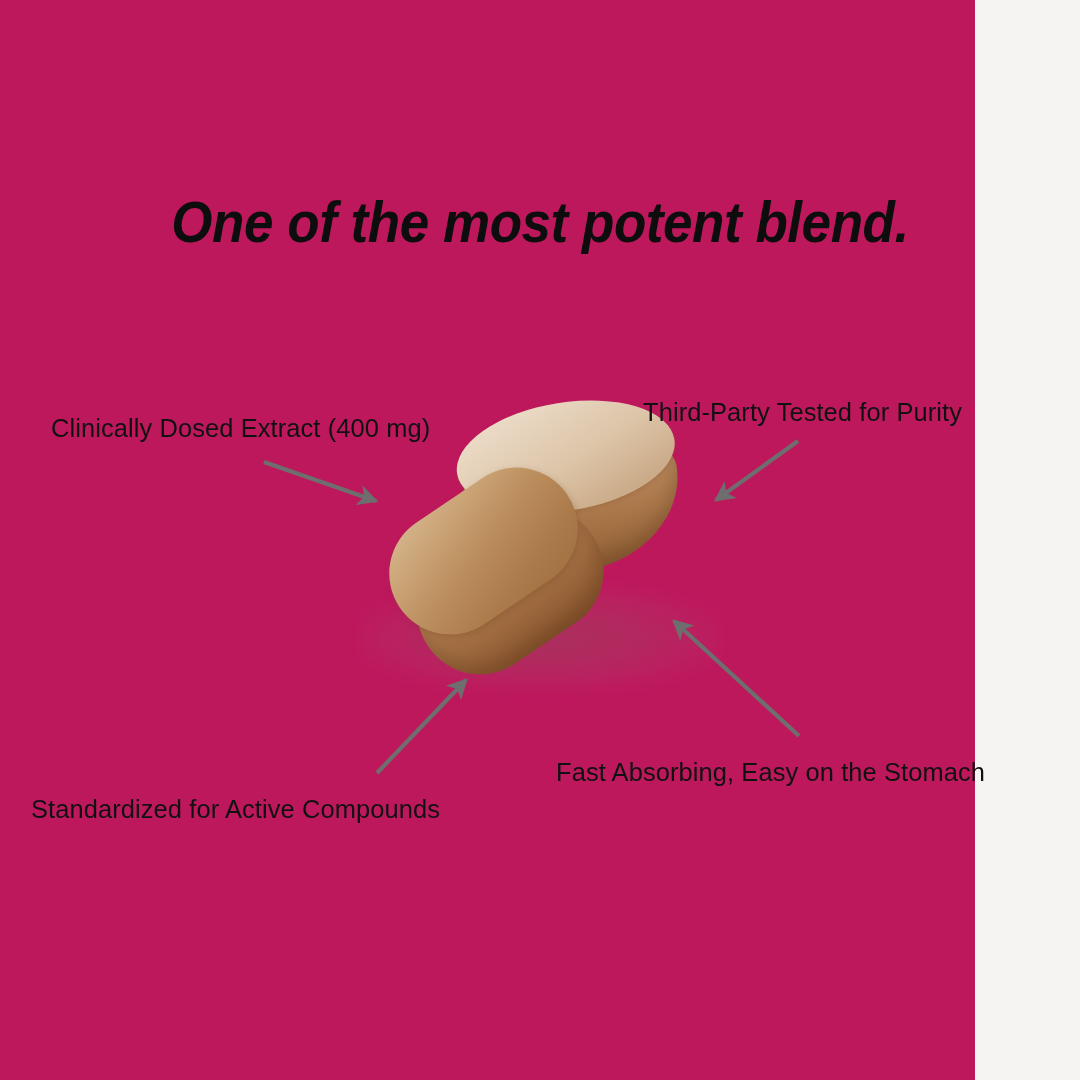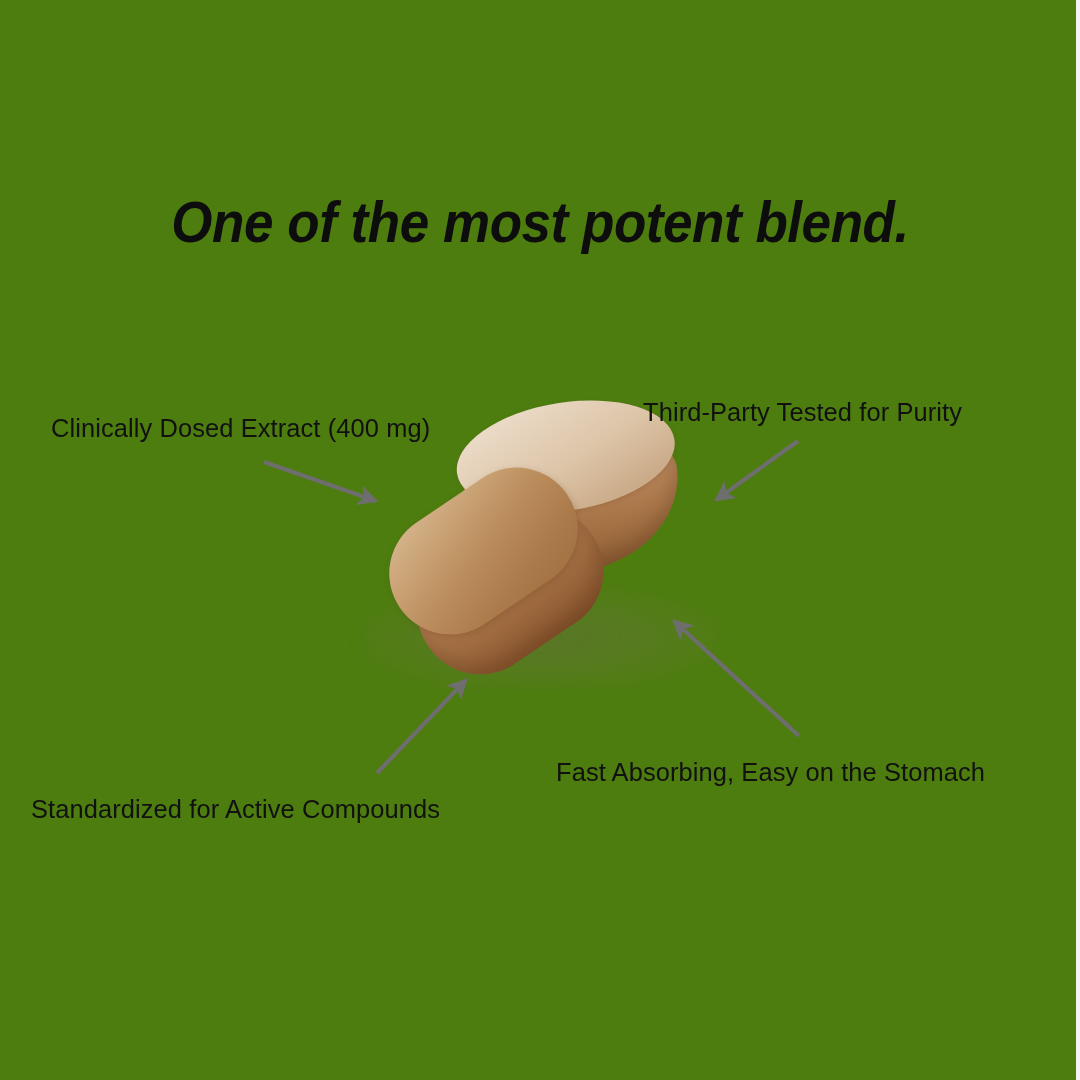--- a/index.html
+++ b/index.html
@@ -8,23 +8,23 @@
   }
   body {
     width: 1080px;
     height: 1080px;
     background: #f5f4f2;
     font-family: "Liberation Sans", sans-serif;
     overflow: hidden;
   }
   #stage {
     position: relative;
-    width: 1076px;
+    width: 975px;
     height: 1080px;
-    background: #4d7c0f;
+    background: #be185d;
   }
 
   
   #headline {
     position: absolute;
     left: 0;
     top: 189px;
     width: 1080px;
     text-align: center;
     font-family: "Liberation Sans", sans-serif;

